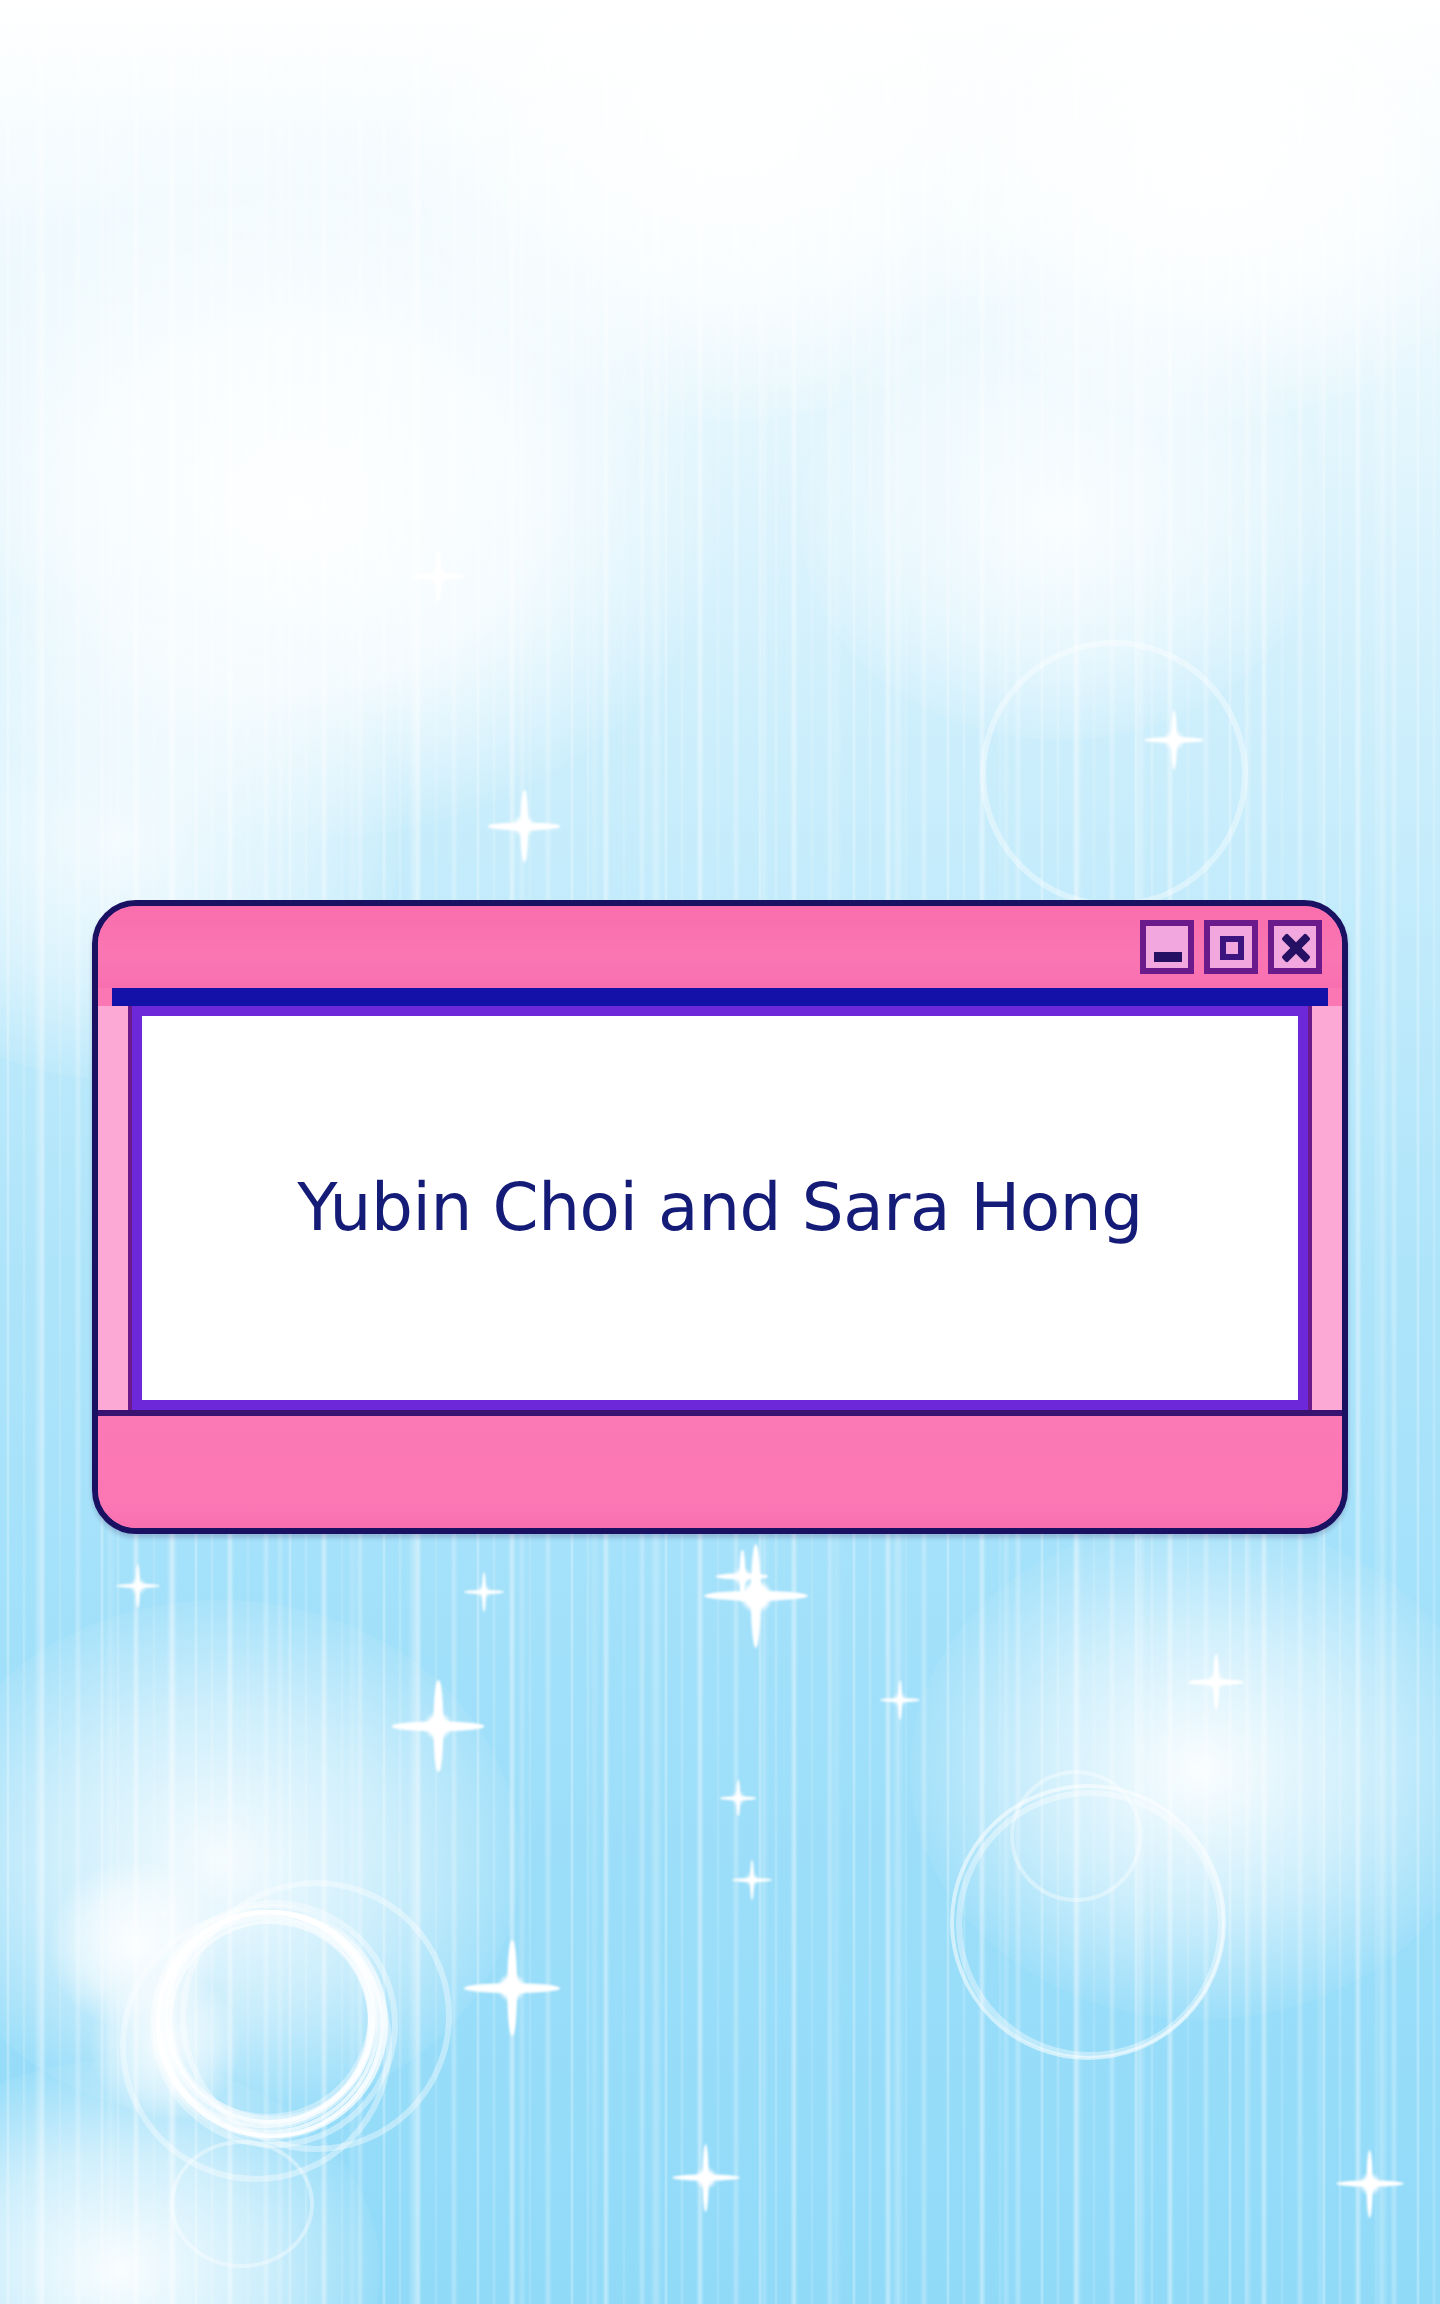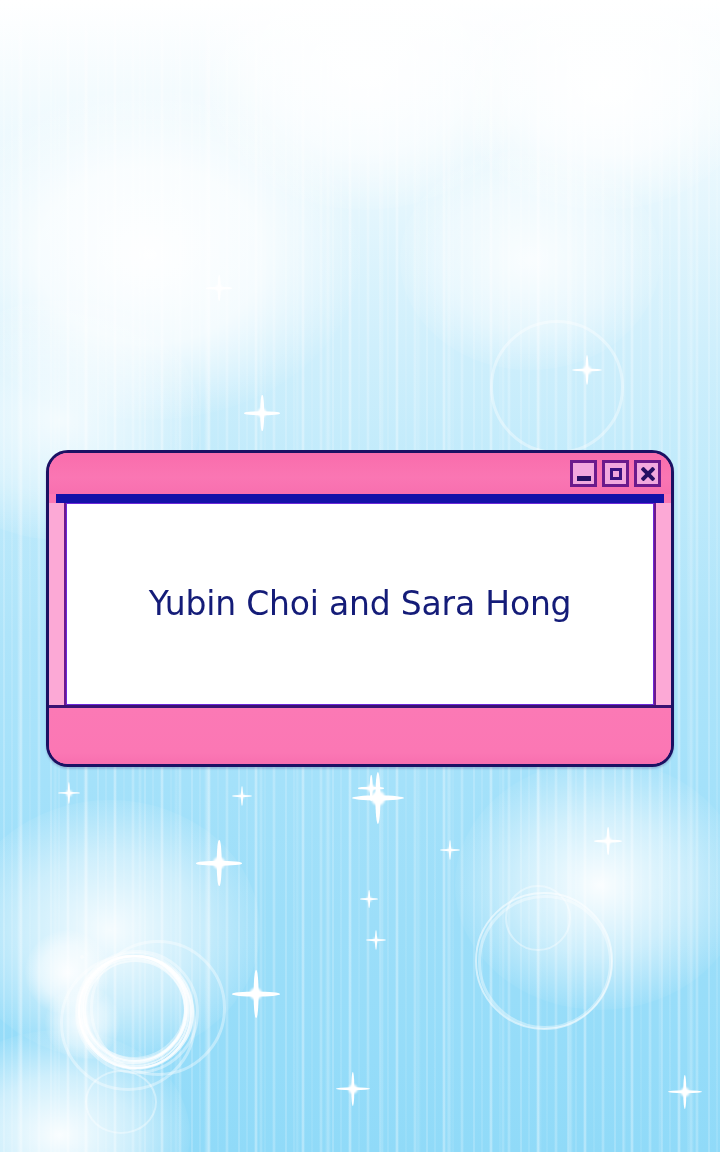--- a/index.html
+++ b/index.html
@@ -207,21 +207,21 @@
   .edge-strip.right { right: 0; border-right: none; }
 
   
   .content-pane {
     position: absolute;
     left: 17px;
     right: 17px;
     top: 50px;
     bottom: 59px;
     background: #FFFFFF;
-    border: 1px solid #6d28d9;
+    border: 5px solid #6d28d9;
     box-sizing: border-box;
     display: flex;
     align-items: center;
     justify-content: center;
   }
 
   .message {
     color: #141C78;
     font-family: "DejaVu Sans", sans-serif;
     font-size: 33px;

